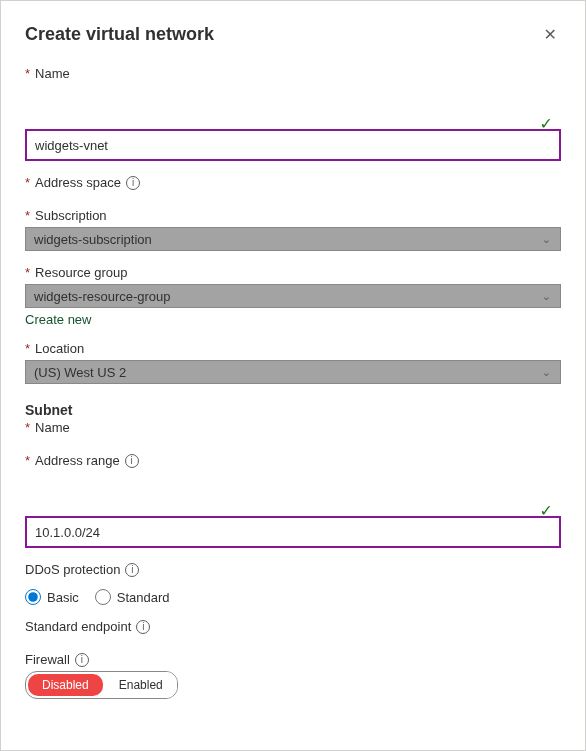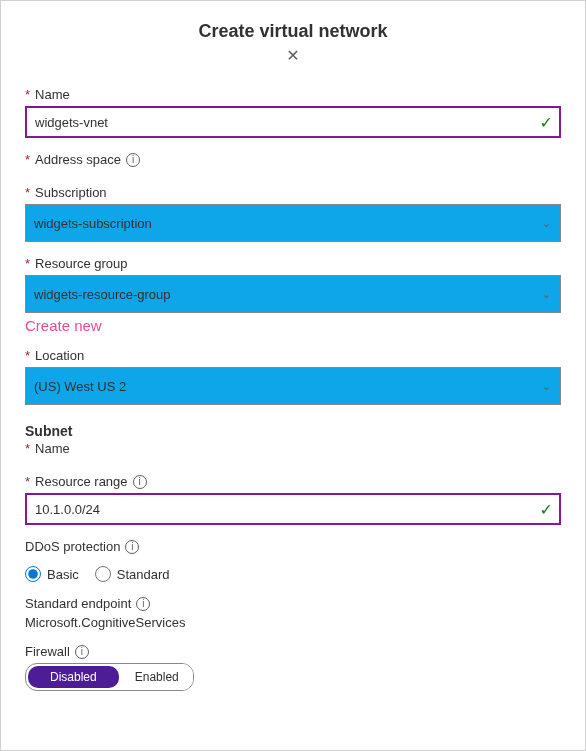--- a/index.html
+++ b/index.html
@@ -22,21 +22,20 @@
       padding: 20px 24px 24px 24px;
       position: relative;
       display: flex;
       flex-direction: column;
     }
     .dialog-header {
       display: flex;
       align-items: center;
       justify-content: space-between;
       margin-bottom: 18px;
-      flex-direction: column;
     }
     .dialog-title {
       font-size: 18px;
       font-weight: 600;
       color: #323130;
     }
     .close-btn {
       background: none;
       border: none;
       cursor: pointer;
@@ -81,20 +80,21 @@
       border: 1px solid #8a8886;
       padding: 0 8px;
       font-size: 13px;
       color: #323130;
       outline: none;
       background: #fff;
     }
     .form-input.active-purple {
       border-color: #881798;
       border-width: 2px;
+      margin-top: 44px;
     }
     .input-wrapper {
       position: relative;
     }
     .valid-check {
       position: absolute;
       right: 8px;
       top: 50%;
       transform: translateY(-50%);
       color: #107c10;
@@ -104,44 +104,44 @@
       text-align: right;
       font-size: 11px;
       color: #605e5c;
       margin-top: 2px;
     }
     .dropdown-wrapper {
       position: relative;
     }
     .form-select {
       width: 100%;
-      height: 38px;
+      height: 24px;
       border: 1px solid #8a8886;
       padding: 0 32px 0 8px;
       font-size: 13px;
       color: #323130;
-      background: #0ea5e9;
+      background: #a3a3a3;
       appearance: none;
       -webkit-appearance: none;
       cursor: pointer;
       outline: none;
     }
     .dropdown-arrow {
       position: absolute;
       right: 10px;
       top: 50%;
       transform: translateY(-50%);
       pointer-events: none;
       color: #605e5c;
       font-size: 11px;
     }
     .create-new-link {
-      color: #ec4899;
+      color: #14532d;
       text-decoration: none;
-      font-size: 15px;
+      font-size: 13px;
       cursor: pointer;
       margin-top: 4px;
       display: inline-block;
     }
     .section-label {
       font-size: 14px;
       font-weight: 600;
       color: #323130;
       margin-bottom: 2px;
       margin-top: 4px;
@@ -290,21 +290,21 @@
   <div class="form-group">
     <div class="form-label">
       <span class="required-star">*</span>
       <span>Name</span>
     </div>
   </div>
 
   <div class="form-group">
     <div class="form-label">
       <span class="required-star">*</span>
-      <span>Resource range</span>
+      <span>Address range</span>
       <span class="info-icon">i</span>
     </div>
     <div class="input-wrapper">
       <input class="form-input active-purple" type="text" value="10.1.0.0/24" style="">
       <span class="valid-check">✓</span>
     </div>
   </div>
 
   <div class="form-group">
     <div class="form-label">
@@ -321,27 +321,26 @@
         <span>Standard</span>
       </label>
     </div>
   </div>
 
   <div class="form-group">
     <div class="form-label">
       <span>Standard endpoint</span>
       <span class="info-icon">i</span>
     </div>
-    <div class="static-value">Microsoft.CognitiveServices</div>
   </div>
 
   <div class="form-group">
     <div class="form-label">
       <span>Firewall</span>
       <span class="info-icon">i</span>
     </div>
     <div class="toggle-container" style="display:inline-flex; border-radius:12px; border:1px solid #8a8886; overflow:hidden;">
-      <button class="toggle-btn active" style="padding:4px 22px; font-size:12px; border:none; background:#4c1d95; color:#fff; cursor:pointer; border-radius:10px; margin:2px;">Disabled</button>
+      <button class="toggle-btn active" style="padding:4px 14px; font-size:12px; border:none; background:#ef4444; color:#fff; cursor:pointer; border-radius:10px; margin:2px;">Disabled</button>
       <button class="toggle-btn" style="padding:4px 14px; font-size:12px; border:none; background:#fff; color:#323130; cursor:pointer;">Enabled</button>
     </div>
   </div>
 
 </div>
 
 </body></html>

